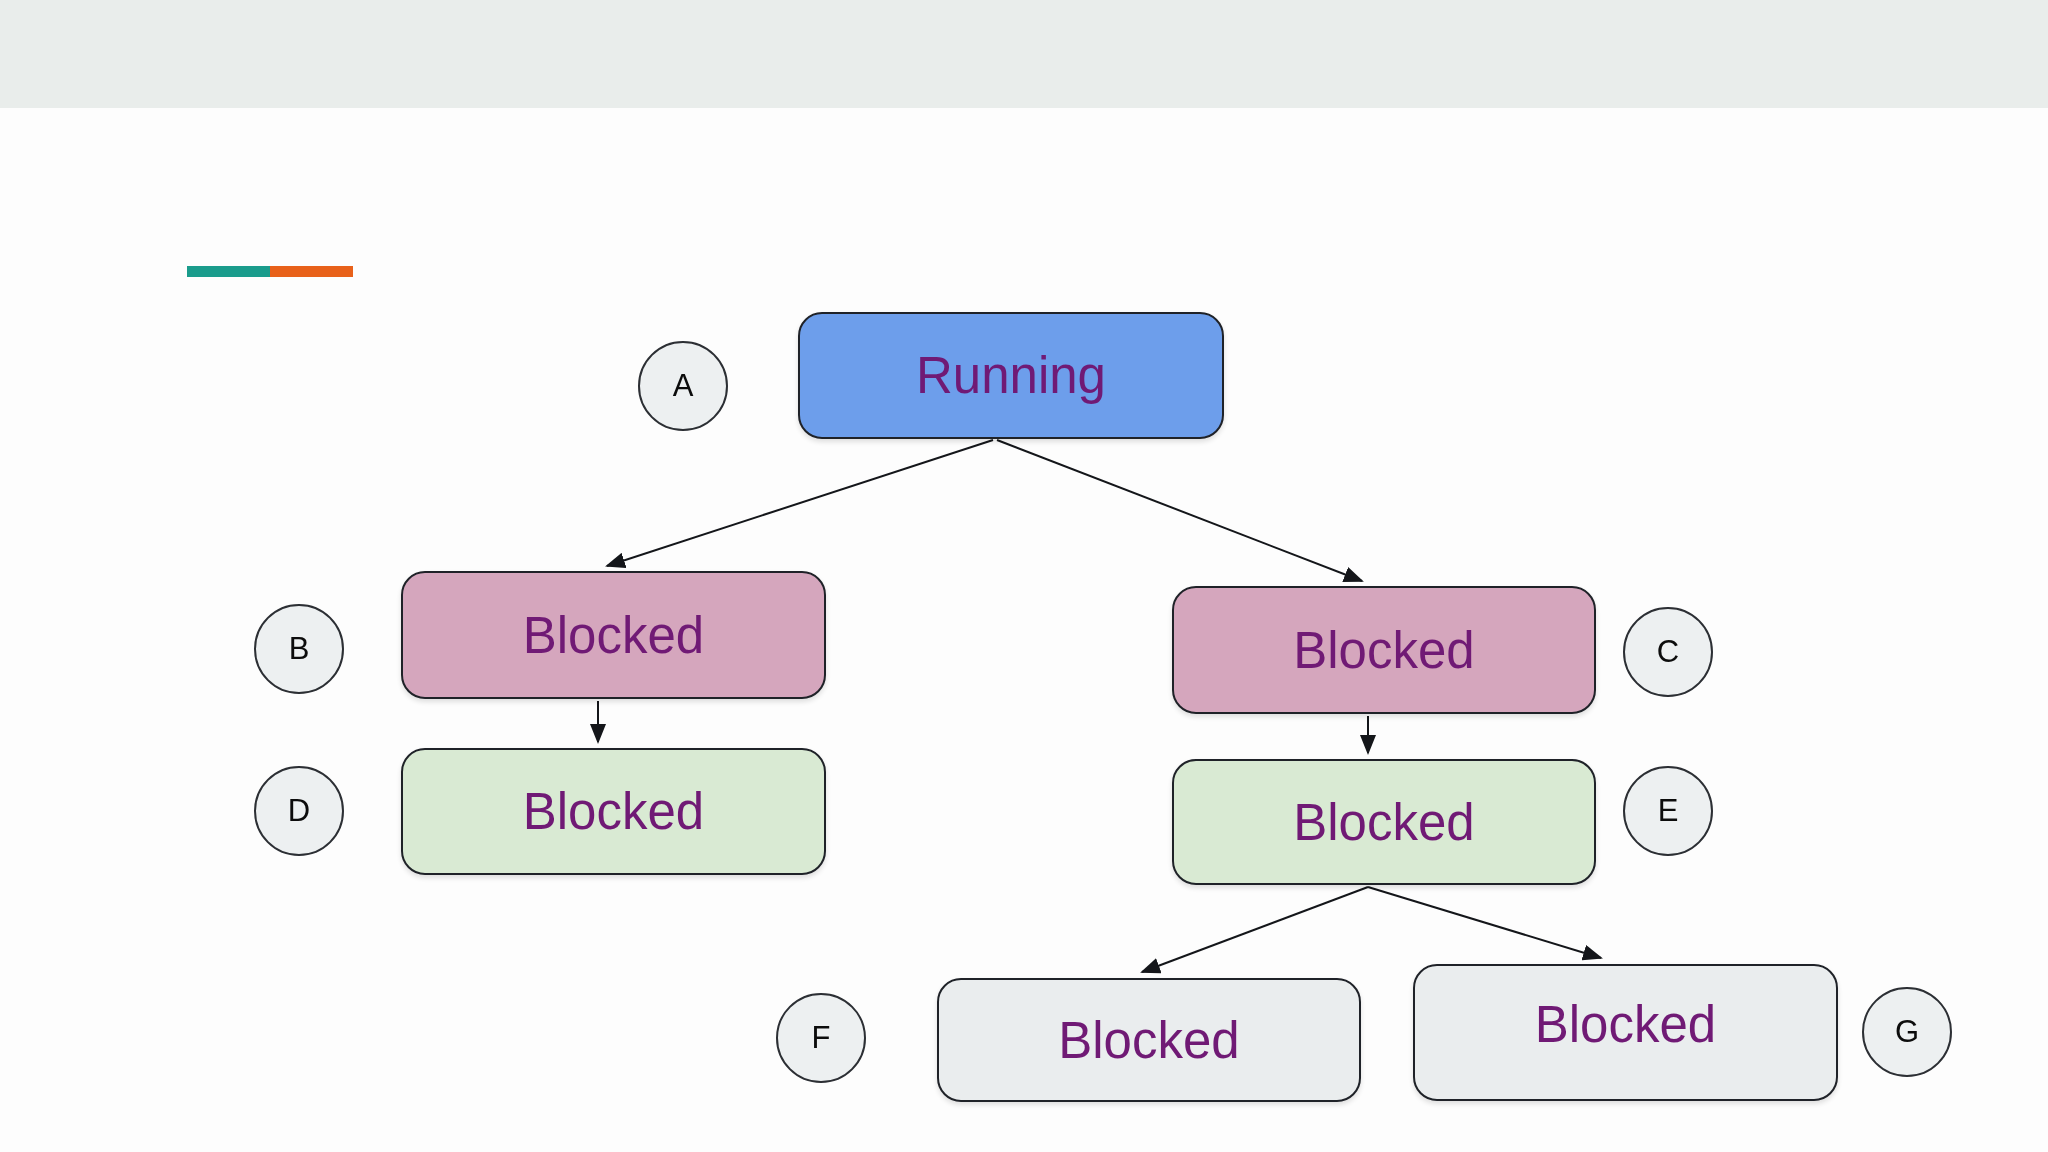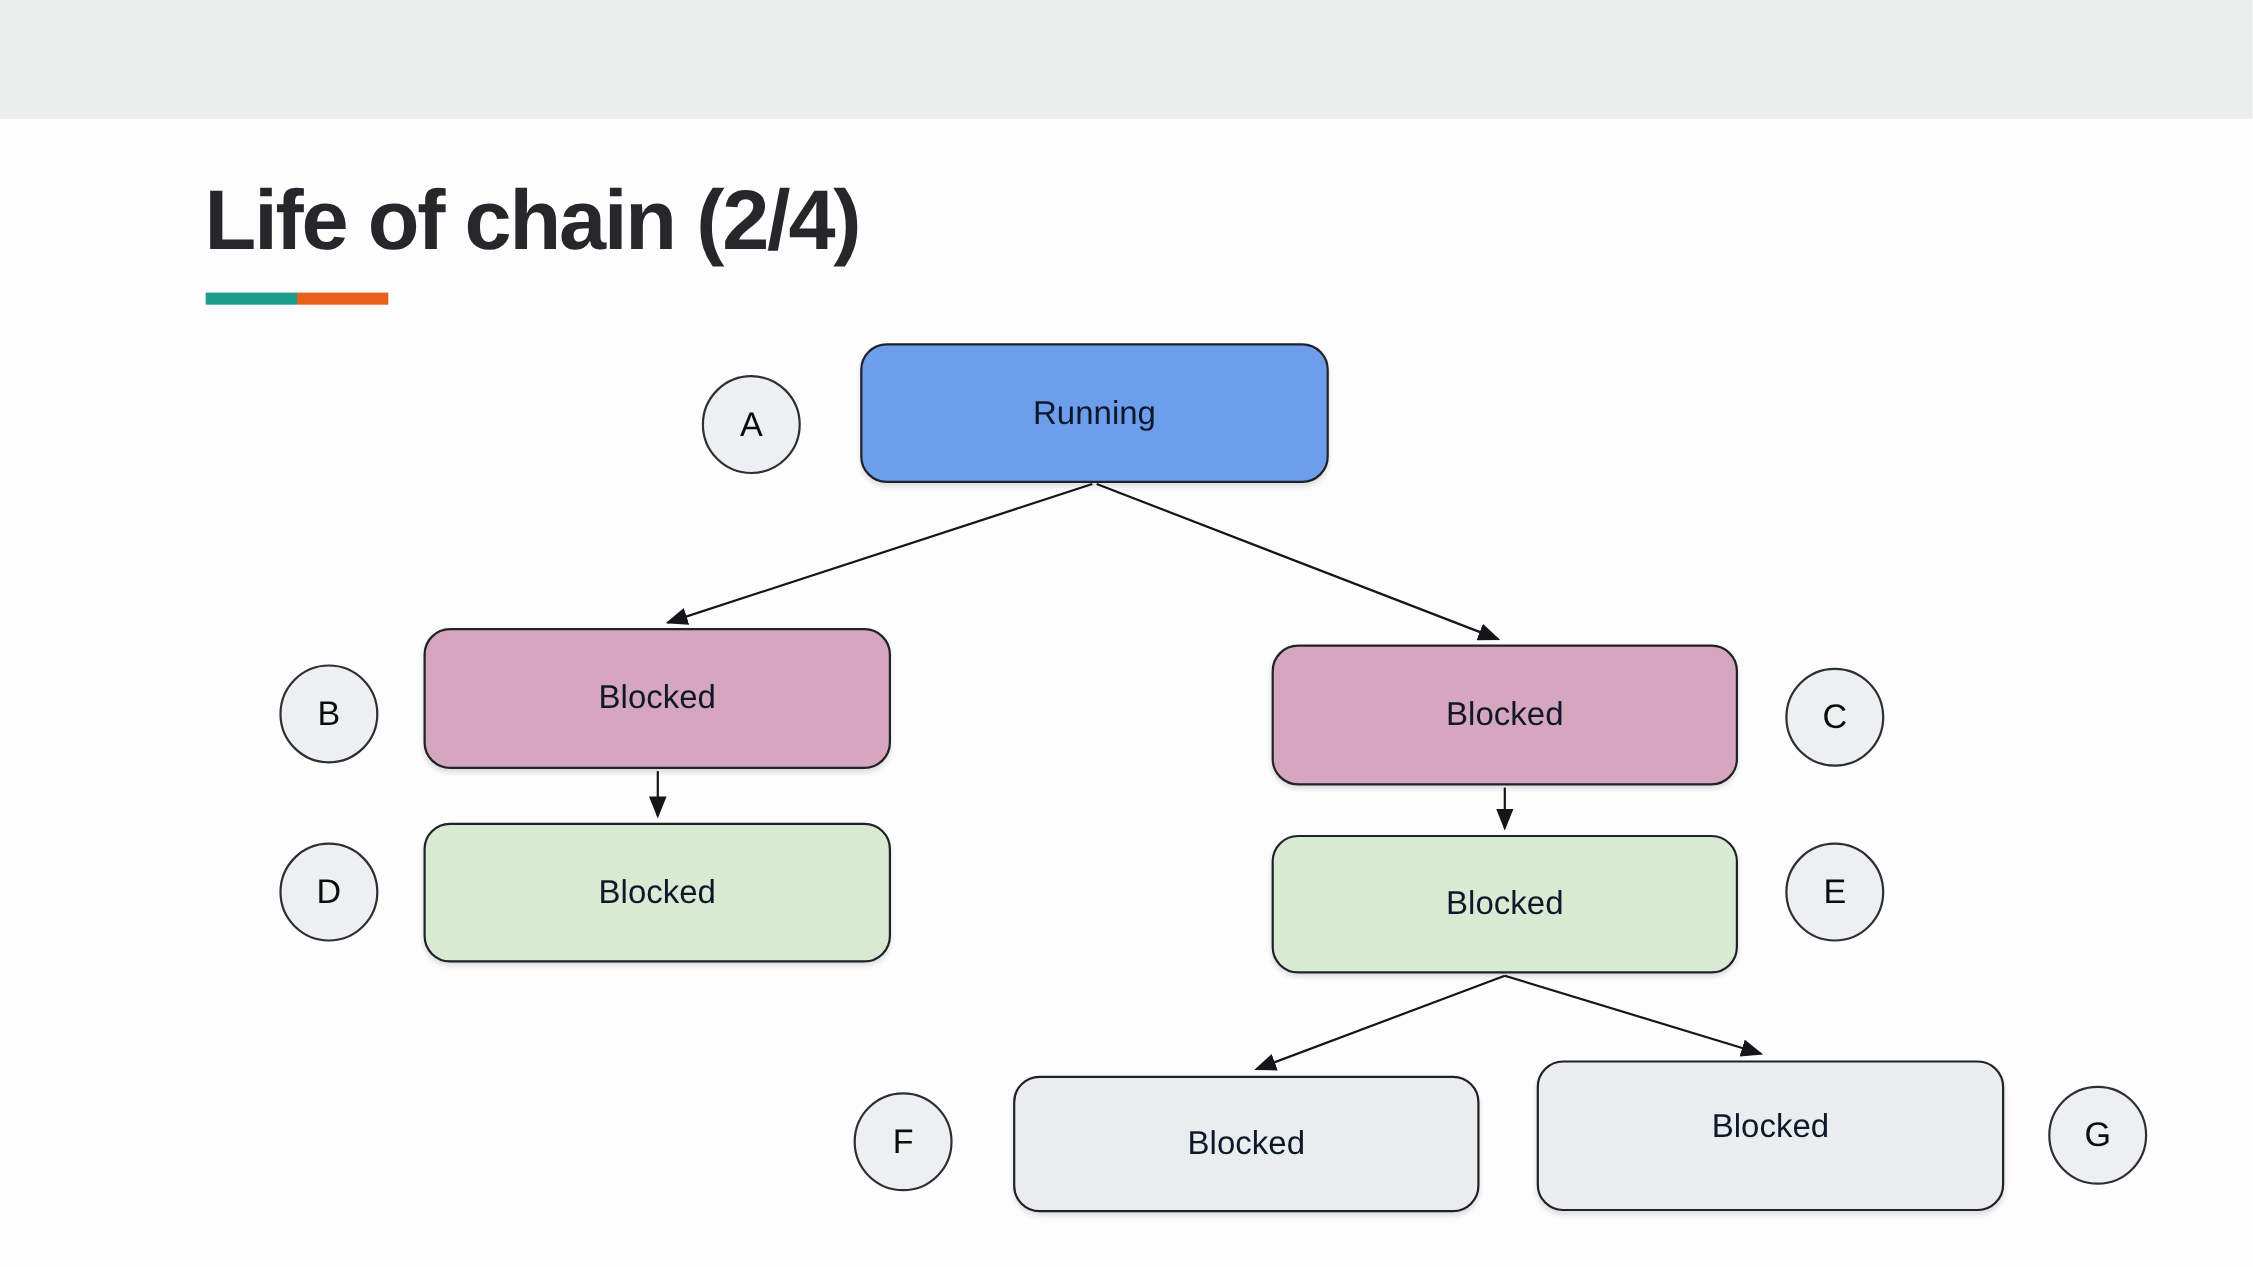--- a/index.html
+++ b/index.html
@@ -20,23 +20,24 @@
     color:#26262b;
   }
   .underline{position:absolute;left:187px;top:266px;width:166px;height:11px;display:flex;}
   .underline span{display:block;width:83px;height:11px;}
 
   .node{
     position:absolute;
     border:2px solid #1f2228;
     border-radius:24px;
     display:flex;align-items:center;justify-content:center;
-    font-size:30px;color:#0f172a;
+    font-size:51px;color:#701a75;
     box-shadow:0 3px 5px rgba(0,0,0,0.12);
     box-sizing:border-box;
+    margin-left:16px;
   }
   .n-a{left:782px;top:312px;width:426px;height:127px;}
   .n-b{left:385px;top:571px;width:425px;height:128px;}
   .n-c{left:1156px;top:586px;width:424px;height:128px;}
   .n-d{left:385px;top:748px;width:425px;height:127px;}
   .n-e{left:1156px;top:759px;width:424px;height:126px;}
   .n-f{left:921px;top:978px;width:424px;height:124px;}
   .n-g{left:1397px;top:964px;width:425px;height:137px;padding-bottom:16px;}
 
   .badge{
@@ -57,21 +58,20 @@
 
   .edges{position:absolute;left:0;top:0;width:2048px;height:1152px;pointer-events:none;}
 </style>
 </head>
 <body>
 
 <div class="slide">
 
   <div class="topband" style="background-color: rgb(233, 237, 235);"></div>
 
-  <h1 class="title">Life of chain (2/4)</h1>
 
   <div class="underline">
     <span style="background-color: rgb(26, 156, 140);"></span>
     <span style="background-color: rgb(232, 97, 26);"></span>
   </div>
 
   <svg class="edges" viewBox="0 0 2048 1152">
     <defs>
       <marker id="arrow" markerWidth="10" markerHeight="8" refX="9" refY="4" orient="auto">
         <path d="M0,0 L10,4 L0,8 z" fill="#14161a"></path>

